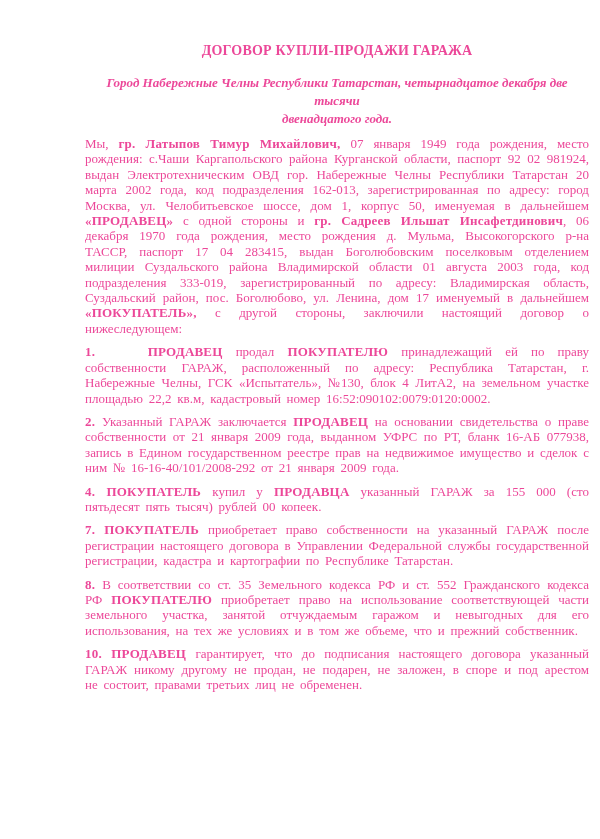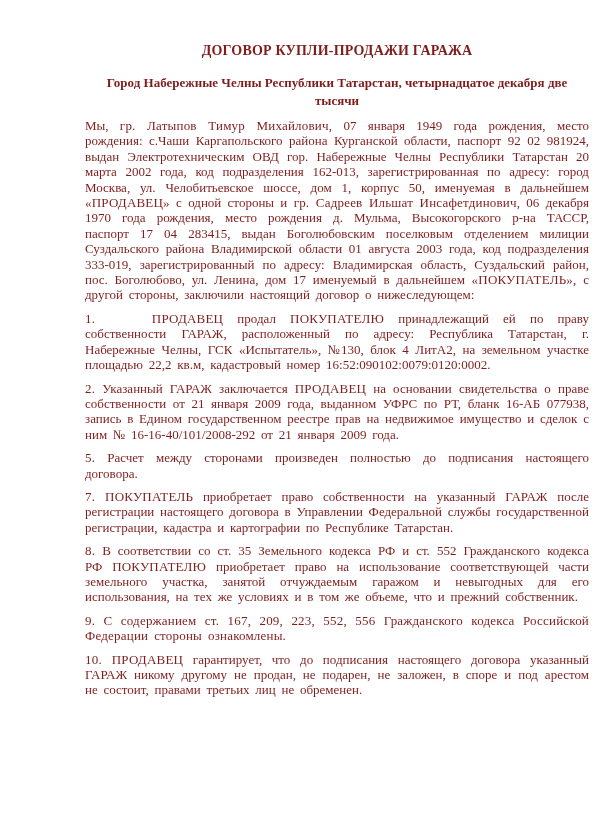--- a/index.html
+++ b/index.html
@@ -27,45 +27,45 @@
     text-align: center;
     letter-spacing: 0.2px;
   }
   .subtitle {
     margin: 0 0 6px 0;
     font-size: 13px;
     line-height: 18px;
     font-weight: bold;
     text-align: center;
   }
-  .subtitle .subline { display: block; }
+  .subtitle .subline { display: block; font-style: italic; }
   .docbody { }
   .para {
     margin: 8px 0 0 0;
     font-size: 13px;
     line-height: 15.4px;
     text-align: justify;
     word-spacing: 2.5px;
   }
   .para .b {
-    font-weight: normal;
+    font-weight: bold;
     letter-spacing: 0.2px;
   }
 </style>
 </head>
 <body style="background: rgb(255, 255, 255);">
 
-<div class="page" style="background: rgb(255, 255, 255); color: #7f1d1d;">
+<div class="page" style="background: rgb(255, 255, 255); color: #ec4899;">
   <h1 class="title">ДОГОВОР КУПЛИ-ПРОДАЖИ ГАРАЖА</h1>
   <div class="subtitle">
     <span class="subline">Город Набережные Челны Республики Татарстан, четырнадцатое декабря две тысячи</span>
+    <span class="subline">двенадцатого года.</span>
   </div>
   <div class="docbody">
       <p class="para"><span>Мы, </span><span class="b">гр. Латыпов Тимур Михайлович,</span><span> 07 января 1949 года рождения, место рождения: с.Чаши Каргапольского района Курганской области, паспорт 92 02 981924, выдан Электротехническим ОВД гор. Набережные Челны Республики Татарстан 20 марта 2002 года, код подразделения 162-013, зарегистрированная по адресу: город Москва, ул. Челобитьевское шоссе, дом 1, корпус 50, именуемая в дальнейшем </span><span class="b">«ПРОДАВЕЦ»</span><span> с одной стороны и </span><span class="b">гр. Садреев Ильшат Инсафетдинович</span><span>, 06 декабря 1970 года рождения, место рождения д. Мульма, Высокогорского р-на ТАССР, паспорт 17 04 283415, выдан Боголюбовским поселковым отделением милиции Суздальского района Владимирской области 01 августа 2003 года, код подразделения 333-019, зарегистрированный по адресу: Владимирская область, Суздальский район, пос. Боголюбово, ул. Ленина, дом 17 именуемый в дальнейшем </span><span class="b">«ПОКУПАТЕЛЬ»,</span><span> с другой стороны, заключили настоящий договор о нижеследующем:</span></p>
       <p class="para"><span class="b">1.</span><span>&nbsp;&nbsp;&nbsp;&nbsp;</span><span class="b">ПРОДАВЕЦ</span><span> продал </span><span class="b">ПОКУПАТЕЛЮ</span><span> принадлежащий ей по праву собственности ГАРАЖ, расположенный по адресу: Республика Татарстан, г. Набережные Челны, ГСК «Испытатель», №130, блок 4 ЛитА2, на земельном участке площадью 22,2 кв.м, кадастровый номер 16:52:090102:0079:0120:0002.</span></p>
       <p class="para"><span class="b">2.</span><span> Указанный ГАРАЖ заключается </span><span class="b">ПРОДАВЕЦ</span><span> на основании свидетельства о праве собственности от 21 января 2009 года, выданном УФРС по РТ, бланк 16-АБ 077938, запись в Едином государственном реестре прав на недвижимое имущество и сделок с ним № 16-16-40/101/2008-292 от 21 января 2009 года.</span></p>
-      <p class="para"><span class="b">5.</span><span> Расчет между сторонами произведен полностью до подписания настоящего договора.</span></p>
+      <p class="para"><span class="b">4. ПОКУПАТЕЛЬ</span><span> купил у </span><span class="b">ПРОДАВЦА</span><span> указанный ГАРАЖ за 155 000 (сто пятьдесят пять тысяч) рублей 00 копеек.</span></p>
       <p class="para"><span class="b">7. ПОКУПАТЕЛЬ</span><span> приобретает право собственности на указанный ГАРАЖ после регистрации настоящего договора в Управлении Федеральной службы государственной регистрации, кадастра и картографии по Республике Татарстан.</span></p>
       <p class="para"><span class="b">8.</span><span> В соответствии со ст. 35 Земельного кодекса РФ и ст. 552 Гражданского кодекса РФ </span><span class="b">ПОКУПАТЕЛЮ</span><span> приобретает право на использование соответствующей части земельного участка, занятой отчуждаемым гаражом и невыгодных для его использования, на тех же условиях и в том же объеме, что и прежний собственник.</span></p>
-      <p class="para"><span class="b">9. С содержанием ст. 167, 209, 223, 552, 556 Гражданского кодекса Российской Федерации стороны ознакомлены.</span></p>
       <p class="para"><span class="b">10. ПРОДАВЕЦ</span><span> гарантирует, что до подписания настоящего договора указанный ГАРАЖ никому другому не продан, не подарен, не заложен, в споре и под арестом не состоит, правами третьих лиц не обременен.</span></p>
     </div>
 </div>
 
 </body></html>

